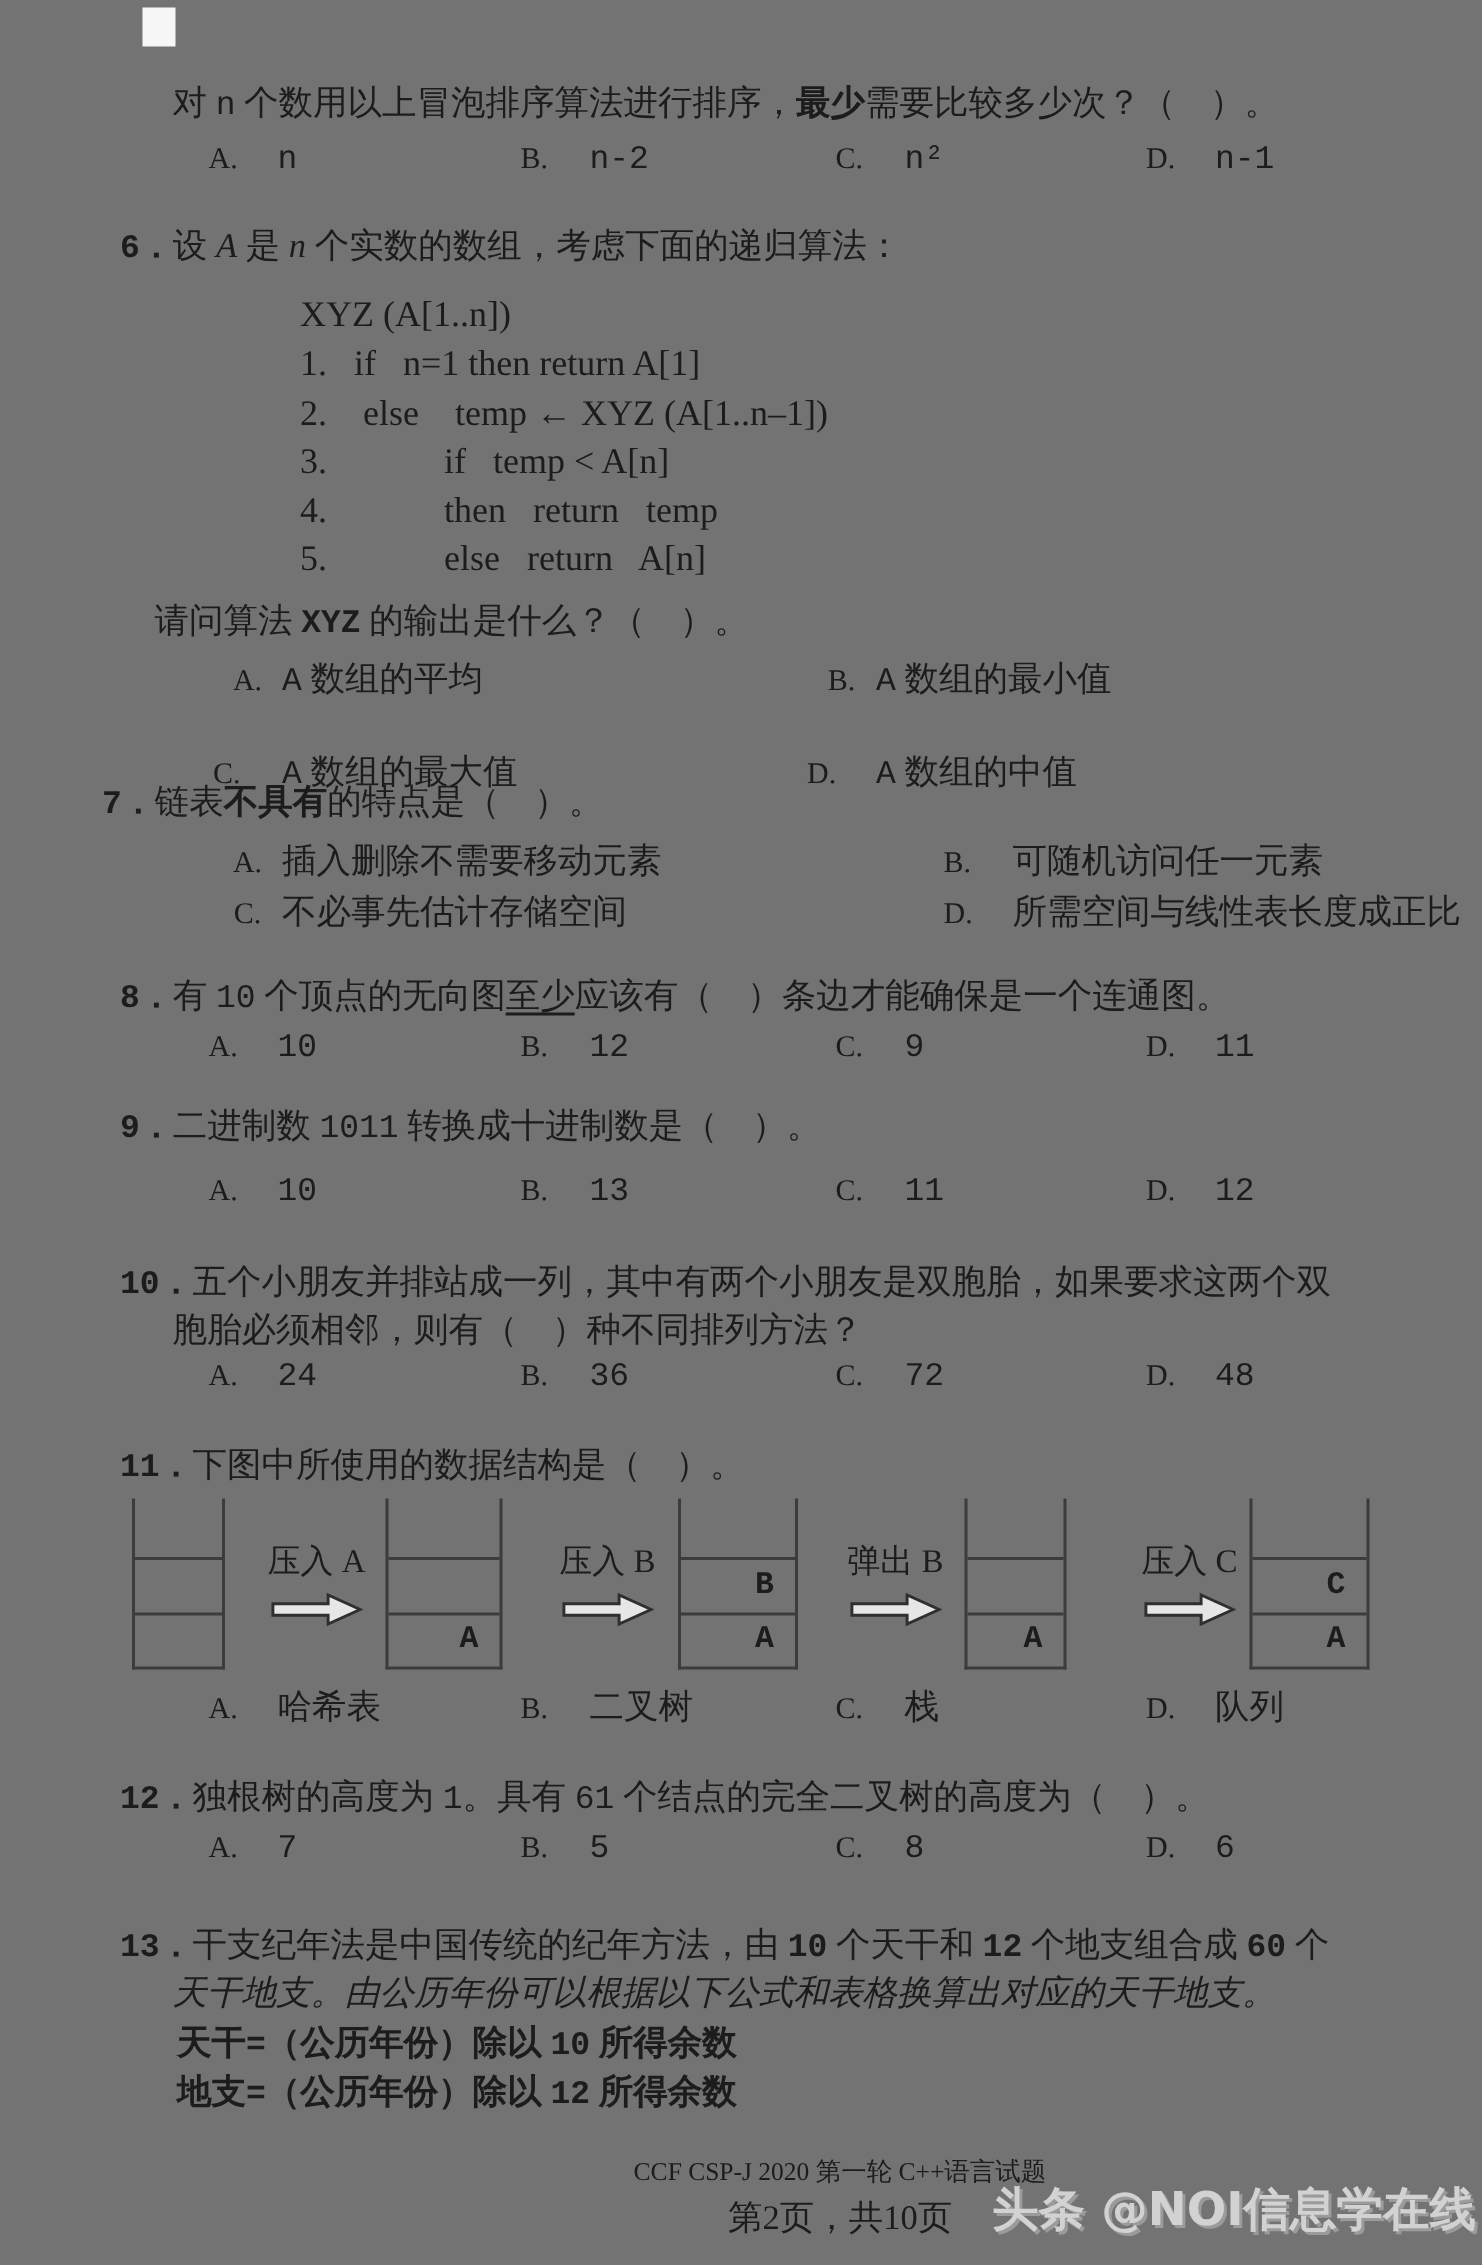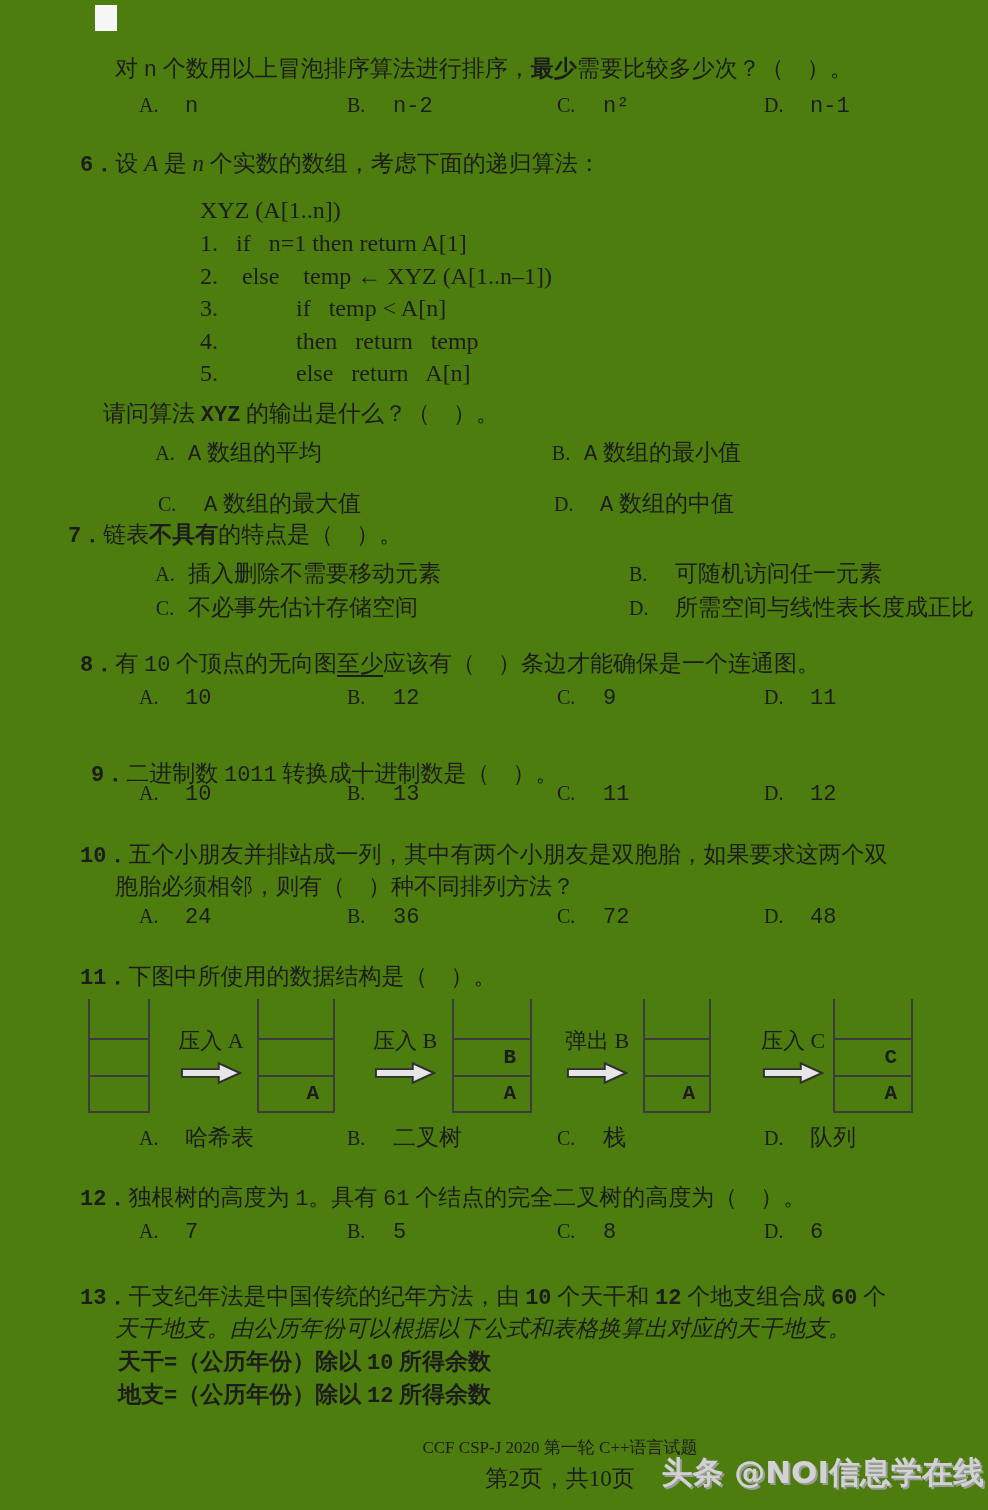--- a/index.html
+++ b/index.html
@@ -1,16 +1,16 @@
 <!DOCTYPE html>
 <html><head>
 <meta charset="utf-8">
 <style>
   html,body{margin:0;padding:0;background:#ffffff;}
-  .page{position:relative;width:988px;height:1510px;background:#4d7c0f;overflow:hidden;
+  .page{position:relative;width:988px;height:1510px;background:#737373;overflow:hidden;
         font-family:"Liberation Serif","DejaVu Serif",serif;color:#1c1c1c;}
   .line{position:absolute;white-space:pre;font-size:23px;line-height:1.2;}
   .mono{font-family:"Liberation Mono","DejaVu Sans Mono",monospace;font-size:22px;}
   .qn{font-family:"Liberation Mono","DejaVu Sans Mono",monospace;font-size:22px;font-weight:bold;}
   .b{font-weight:bold;}
   .it{font-style:italic;}
   .u{text-decoration:underline;text-underline-offset:4px;}
   .optrow{position:absolute;left:0;width:908px;height:30px;text-decoration:underline;}
   .opt{position:absolute;top:0;white-space:pre;font-size:23px;}
   .opt-letter{display:inline-block;width:46px;font-size:20px;font-family:"Liberation Serif",serif;}
@@ -60,21 +60,21 @@
   <div class="code" style="top:294px;">3.             if   temp &lt; A[n]</div>
   <div class="code" style="top:327px;">4.             then   return   temp</div>
   <div class="code" style="top:359px;">5.             else   return   A[n]</div>
 
   <div class="line" style="left:103px;top:400px;"><span>请问算法 </span><span class="mono b">XYZ</span><span> 的输出是什么？（　）。</span></div>
 
   <div class="optrow q6" style="top:437px;text-align:center;">
     <span class="opt o1"><span class="opt-letter">A.</span><span class="mono">A</span><span> 数组的平均</span></span>
     <span class="opt o2"><span class="opt-letter">B.</span><span class="mono">A</span><span> 数组的最小值</span></span>
   </div>
-  <div class="optrow q6" style="top:488px;margin-left:16px;">
+  <div class="optrow q6" style="top:499px;">
     <span class="opt o1"><span class="opt-letter">C.</span><span class="mono">A</span><span> 数组的最大值</span></span>
     <span class="opt o2"><span class="opt-letter">D.</span><span class="mono">A</span><span> 数组的中值</span></span>
   </div>
 
   <div class="line" style="left:68px;top:521px;"><span class="qn">7．</span><span>链表</span><span class="b">不具有</span><span>的特点是（　）。</span></div>
   <div class="optrow q7" style="top:558px;">
     <span class="opt o1"><span class="opt-letter">A.</span><span>插入删除不需要移动元素</span></span>
     <span class="opt o2"><span class="opt-letter">B.</span><span>可随机访问任一元素</span></span>
   </div>
   <div class="optrow q7" style="top:592px;">
@@ -83,21 +83,21 @@
   </div>
 
   <div class="line" style="left:80px;top:650px;"><span class="qn">8．</span><span>有 </span><span class="mono">10</span><span> 个顶点的无向图</span><span class="u">至少</span><span>应该有（　）条边才能确保是一个连通图。</span></div>
   <div class="optrow c4" style="top:684px;">
     <span class="opt o1"><span class="opt-letter">A.</span><span class="mono">10</span></span>
     <span class="opt o2"><span class="opt-letter">B.</span><span class="mono">12</span></span>
     <span class="opt o3"><span class="opt-letter">C.</span><span class="mono">9</span></span>
     <span class="opt o4"><span class="opt-letter">D.</span><span class="mono">11</span></span>
   </div>
 
-  <div class="line" style="left:80px;top:760px;margin-left:11px;"><span class="qn">9．</span><span>二进制数 </span><span class="mono">1011</span><span> 转换成十进制数是（　）。</span></div>
+  <div class="line" style="left:80px;top:737px;"><span class="qn">9．</span><span>二进制数 </span><span class="mono">1011</span><span> 转换成十进制数是（　）。</span></div>
   <div class="optrow c4" style="top:780px;">
     <span class="opt o1"><span class="opt-letter">A.</span><span class="mono">10</span></span>
     <span class="opt o2"><span class="opt-letter">B.</span><span class="mono">13</span></span>
     <span class="opt o3"><span class="opt-letter">C.</span><span class="mono">11</span></span>
     <span class="opt o4"><span class="opt-letter">D.</span><span class="mono">12</span></span>
   </div>
 
   <div class="line" style="left:80px;top:841px;"><span class="qn">10．</span><span>五个小朋友并排站成一列，其中有两个小朋友是双胞胎，如果要求这两个双</span></div>
   <div class="line" style="left:115px;top:873px;">胞胎必须相邻，则有（　）种不同排列方法？</div>
   <div class="optrow c4" style="top:903px;">

